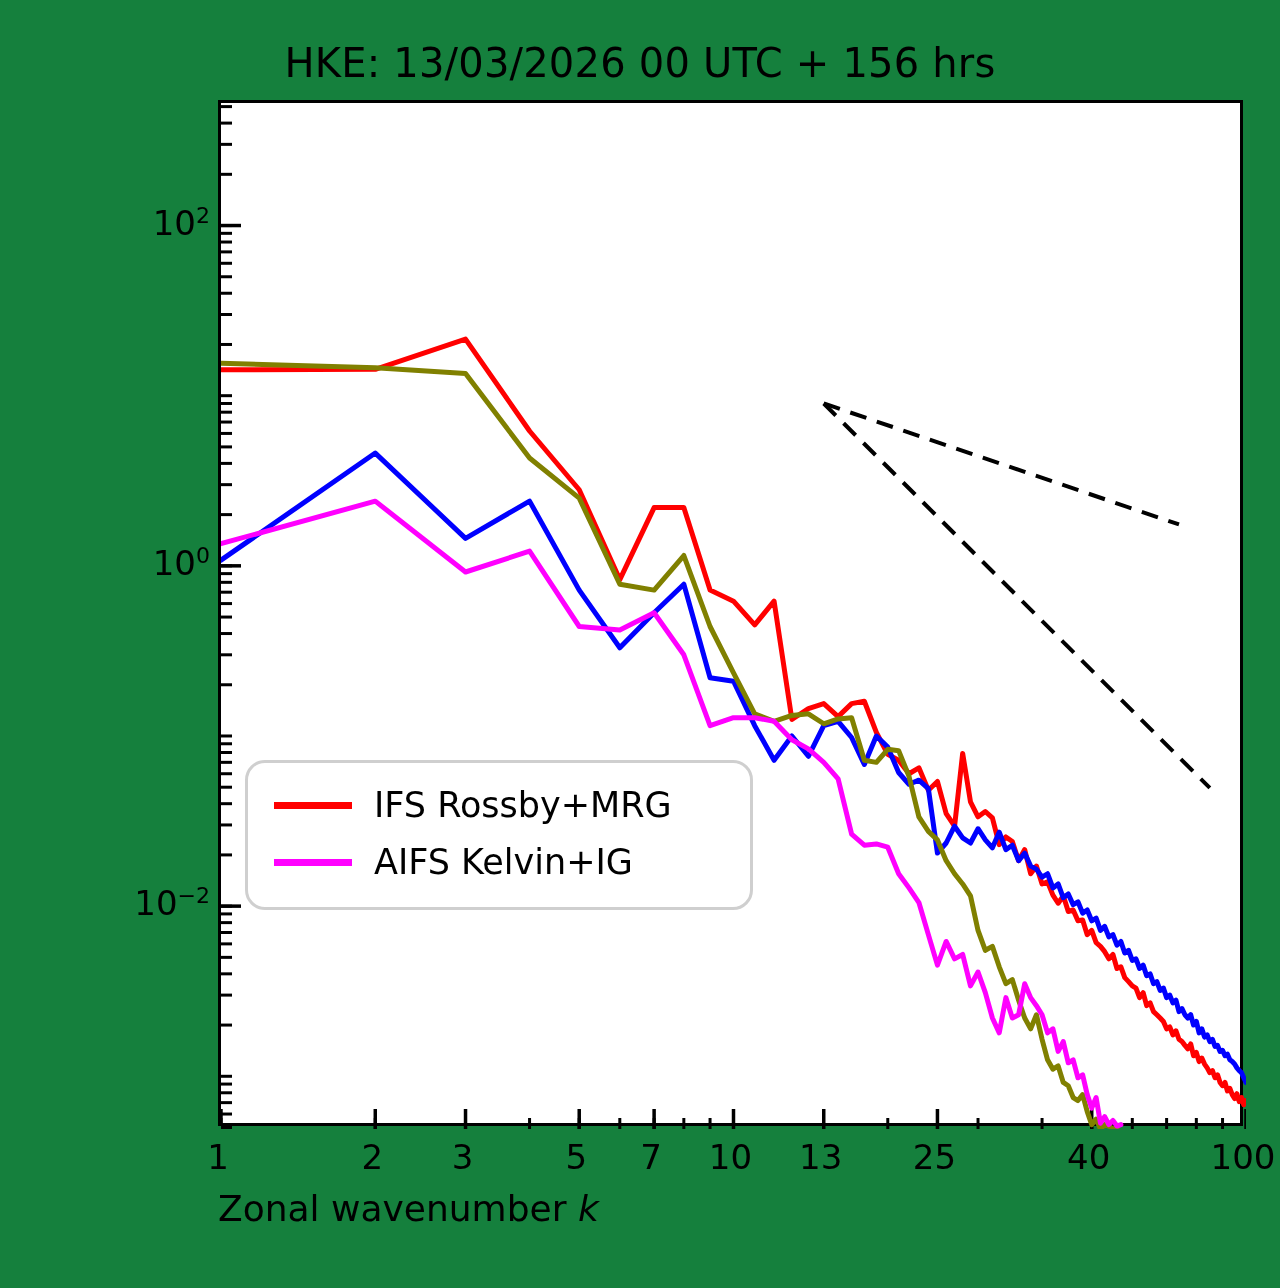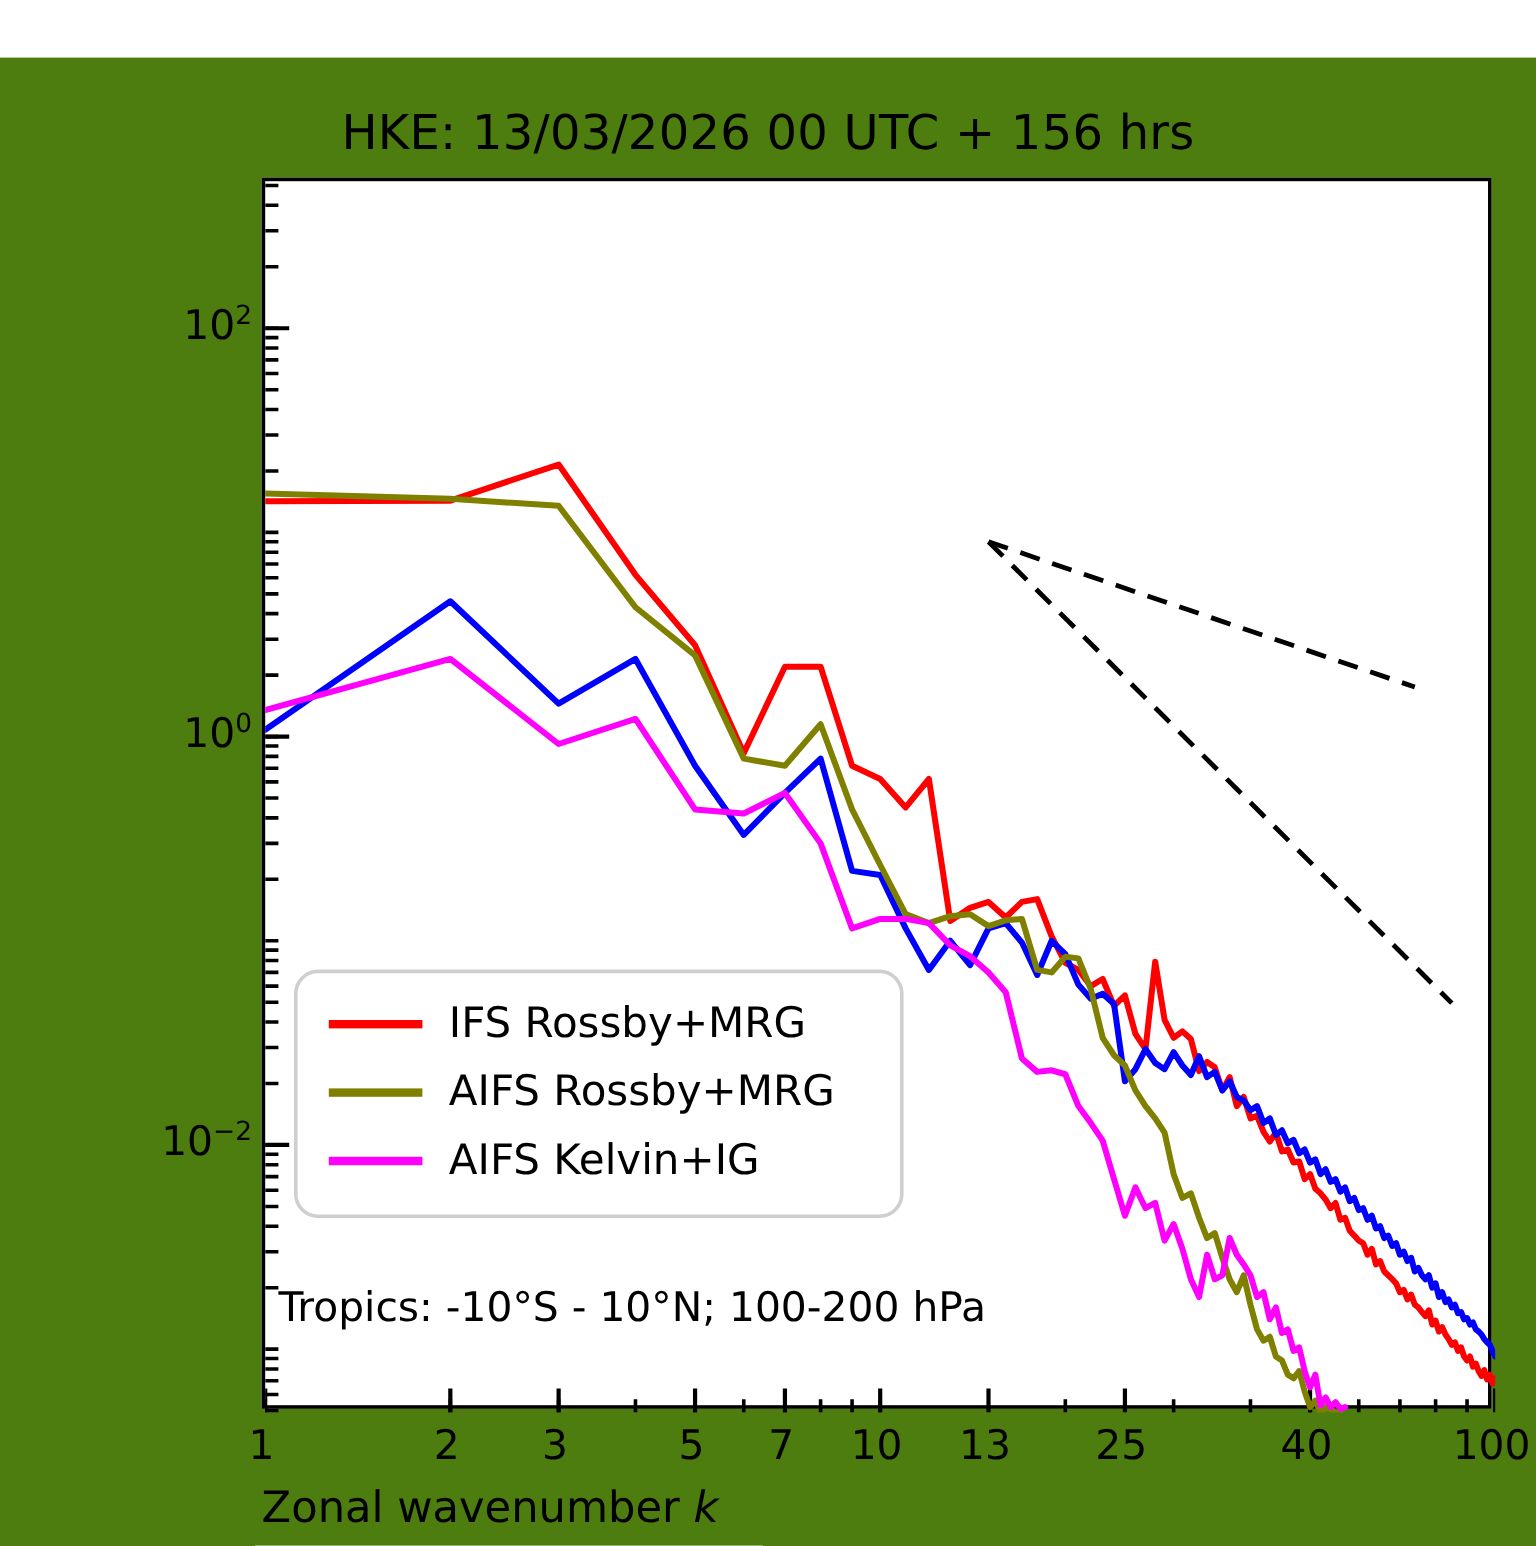--- a/index.html
+++ b/index.html
@@ -1,18 +1,18 @@
 <!DOCTYPE html>
 <html><head>
 <meta charset="utf-8">
 <style>
   html,body{margin:0;padding:0;background:#ffffff;}
   body{width:1280px;height:1288px;position:relative;overflow:hidden;
        font-family:"DejaVu Sans","Liberation Sans",sans-serif;color:#000;}
-  #figure{position:absolute;inset:0;background:#4d7c0f;margin-top:48px;}
+  #figure{position:absolute;inset:0;background:#15803d;}
   #title{position:absolute;left:0;top:38px;width:1280px;text-align:center;
          font-size:40px;line-height:50px;letter-spacing:.2px;}
   #xlabel{position:absolute;left:218px;top:1188px;width:1025px;text-align:left;
           font-size:36px;white-space:nowrap;}
   #xlabel .it{font-style:italic;}
   #plot{position:absolute;left:218px;top:100px;width:1025px;height:1026px;
         border:3px solid #000;box-sizing:border-box;background:#fff;}
   #plotsvg{position:absolute;left:0;top:0;width:1025px;height:1026px;}
   .ytl{position:absolute;right:1070px;font-size:34px;text-align:center;white-space:nowrap;
        transform:translateY(-50%);}
@@ -159,23 +159,18 @@
         <path d="M 0.00 440.66 L 154.28 398.14 L 244.52 469.00 L 308.56 448.14 L 358.22 523.50 L 398.80 526.94 L 433.11 509.75 L 462.83 551.80 L 489.05 622.66 L 512.50 614.74 L 533.71 614.74 L 553.08 618.29 L 570.90 636.78 L 587.39 645.87 L 602.75 659.34 L 617.11 675.83 L 630.61 731.12 L 643.33 742.23 L 655.36 740.95 L 666.78 744.20 L 677.64 770.75 L 687.99 784.89 L 697.89 799.53 L 707.36 831.64 L 716.44 862.14 L 725.17 838.46 L 733.57 855.85 L 741.67 851.46 L 749.48 882.86 L 757.02 869.02 L 764.32 889.68 L 771.39 915.02 L 778.24 929.85 L 784.88 894.61 L 791.33 915.02 L 797.61 911.74 L 803.70 880.71 L 809.64 894.61 L 815.42 902.68 L 821.06 911.74 L 826.55 929.85 L 831.92 925.86 L 837.15 948.42 L 842.27 938.56 L 847.27 959.81 L 852.16 956.80 L 856.95 974.78 L 861.64 971.82 L 866.23 991.65 L 870.72 1005.12 L 875.13 994.55 L 879.45 1020.20 L 883.69 1013.54 L 887.85 1021.61 L 891.94 1017.46 L 895.95 1023.04 L 899.89 1021.61" stroke="#FF00FF" stroke-width="5" fill="none" stroke-linejoin="round" stroke-linecap="round"></path>
       </svg>
   </div>
 
   <div id="legend">
       <div class="lrow">
         <span class="lswatch" style="border-top-color: rgb(255, 0, 0);"></span>
         <span class="ltext">IFS Rossby+MRG</span>
       </div>
       <div class="lrow">
-        <span class="lswatch" style="border-top-color: rgb(128, 128, 0);"></span>
-        <span class="ltext">AIFS Rossby+MRG</span>
-      </div>
-      <div class="lrow">
         <span class="lswatch" style="border-top-color: rgb(255, 0, 255);"></span>
         <span class="ltext">AIFS Kelvin+IG</span>
       </div>
     </div>
 
-  <div id="annot">Tropics: -10°S - 10°N; 100-200 hPa</div>
 </div>
 
 </body></html>

